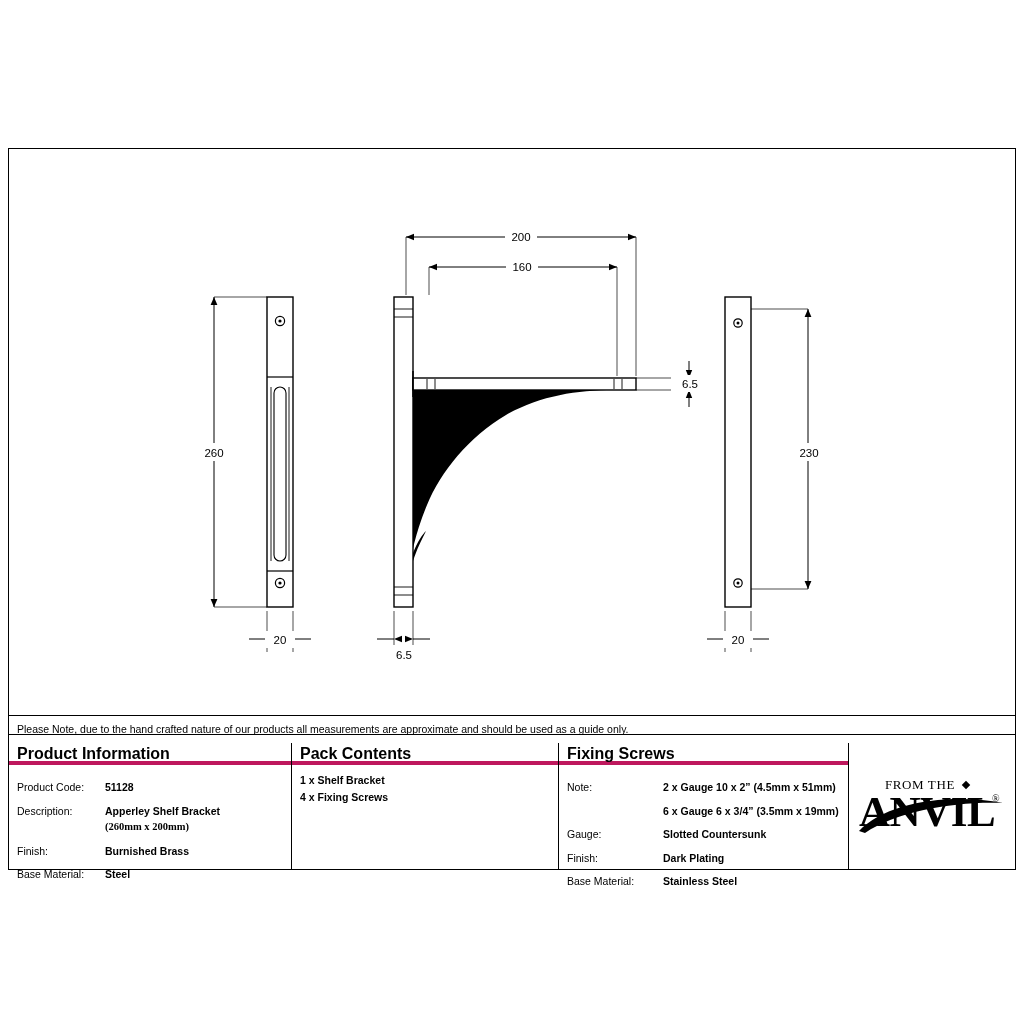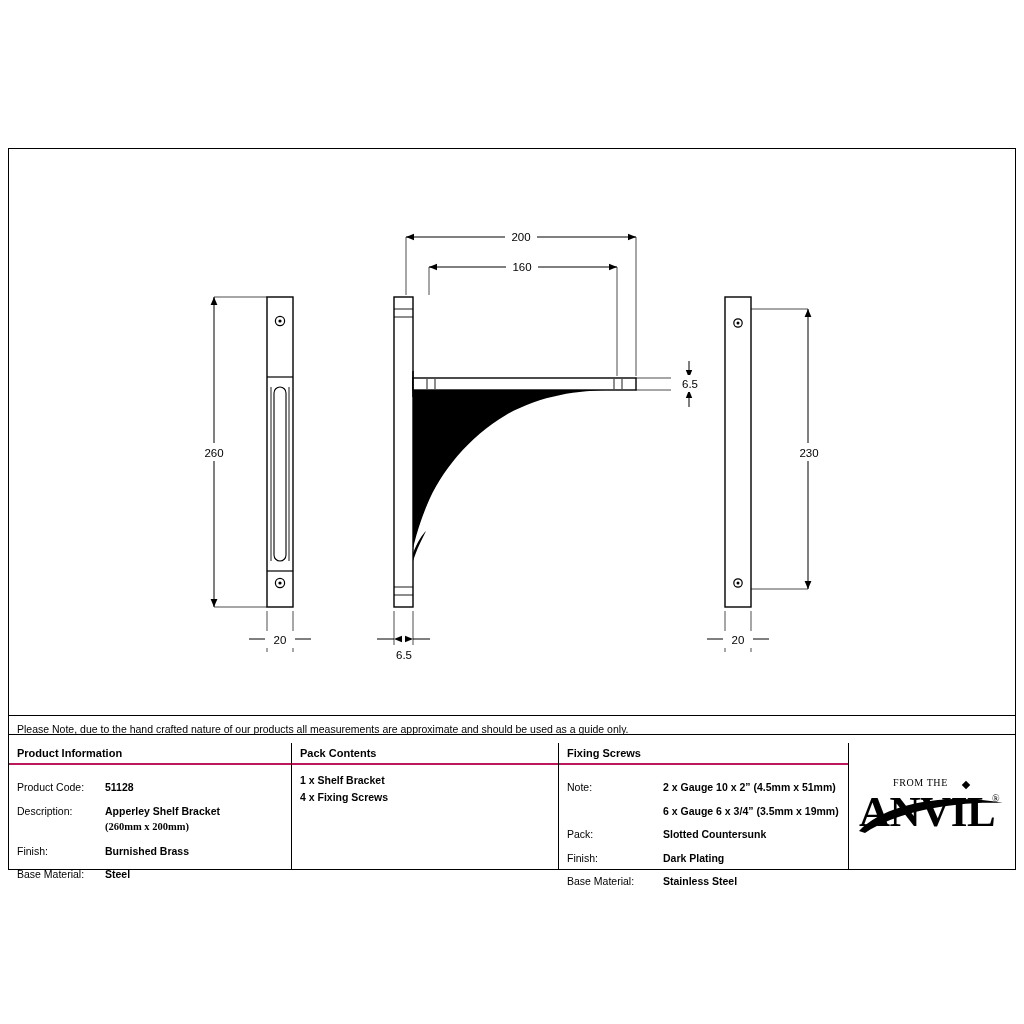--- a/index.html
+++ b/index.html
@@ -62,22 +62,22 @@
     height: 100%;
     position: relative;
   }
   .col-prod { width: 283px; border-right: 1px solid #000; }
   .col-pack { width: 267px; border-right: 1px solid #000; }
   .col-fix  { width: 290px; border-right: 1px solid #000; }
   .col-logo { width: 166px; }
 
   .col-head {
     height: 22px;
-    border-bottom: 2px solid #be185d;
-    font-size: 11px;
+    border-bottom: 4px solid #be185d;
+    font-size: 16px;
     font-weight: bold;
     line-height: 21px;
     padding-left: 8px;
     box-sizing: border-box;
     white-space: nowrap;
   }
   .col-body {
     padding: 7px 8px 0 8px;
     font-size: 10.5px;
   }
@@ -99,24 +99,24 @@
 
   
   #logo {
     position: absolute;
     left: 0; top: 0;
     width: 166px;
     height: 127px;
   }
   .logo-from {
     position: absolute;
-    left: 44px;
+    left: 36px;
     top: 34px;
     font-family: "Liberation Serif", serif;
-    font-size: 10px;
+    font-size: 13px;
     letter-spacing: 0.6px;
   }
   .logo-diamond {
     position: absolute;
     left: 114px;
     top: 39px;
     width: 6px;
     height: 6px;
     background: #000;
     transform: rotate(45deg);
@@ -337,21 +337,21 @@
       <div class="col-body">
         <div class="kv kv-fix">
           <span class="k">Note:</span>
           <span class="v">2 x Gauge 10 x 2” (4.5mm x 51mm)</span>
         </div>
         <div class="kv kv-fix">
           <span class="k"></span>
           <span class="v">6 x Gauge 6 x 3/4” (3.5mm x 19mm)</span>
         </div>
         <div class="kv kv-fix">
-          <span class="k">Pack:</span>
+          <span class="k">Gauge:</span>
           <span class="v">Slotted Countersunk</span>
         </div>
         <div class="kv kv-fix">
           <span class="k">Finish:</span>
           <span class="v">Dark Plating</span>
         </div>
         <div class="kv kv-fix">
           <span class="k">Base Material:</span>
           <span class="v">Stainless Steel</span>
         </div>

